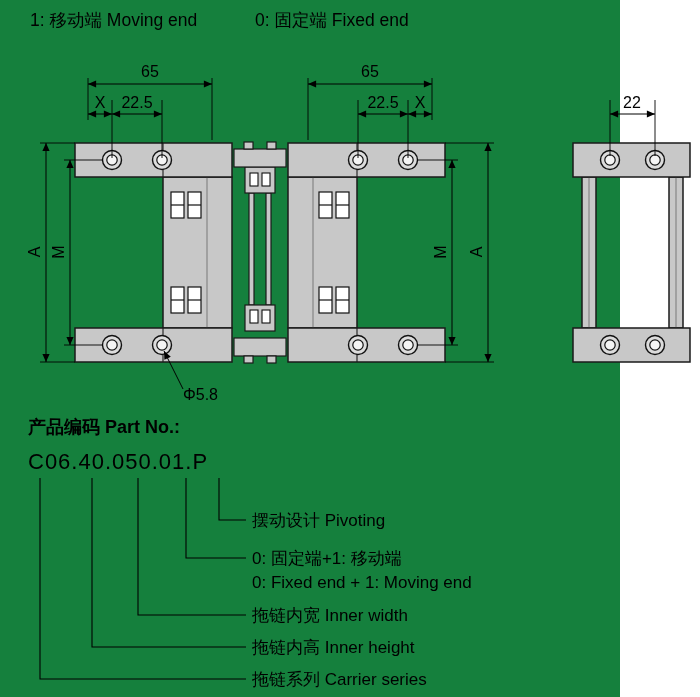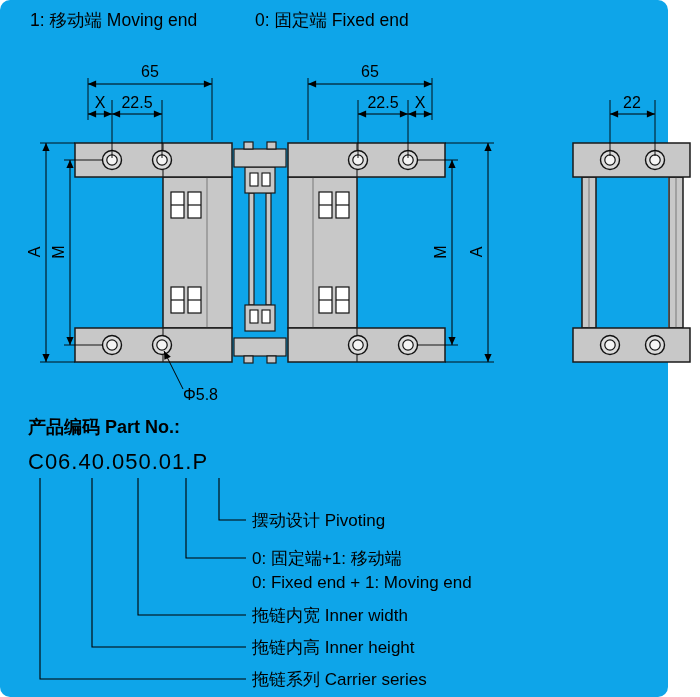--- a/index.html
+++ b/index.html
@@ -1,16 +1,16 @@
 <!DOCTYPE html>
 <html><head>
 <meta charset="utf-8">
 <style>
   html,body{margin:0;padding:0;background:#fff;}
-  .canvas{width:668px;height:697px;position:relative;background:#0ea5e9;font-family:"Liberation Sans",sans-serif;border-radius:10px;}
+  .canvas{width:620px;height:697px;position:relative;background:#15803d;font-family:"Liberation Sans",sans-serif;}
   svg text{font-family:"Liberation Sans",sans-serif;fill:#000;}
   .h-text{font-size:17.5px;font-weight:500;}
   .part{fill:#c8c8c8;stroke:#1a1a1a;stroke-width:1.5;}
   .part2{fill:#c8c8c8;stroke:#1a1a1a;stroke-width:1.2;}
   .seam{stroke:#1a1a1a;stroke-width:1.1;}
   .detail{stroke:#6f6f6f;stroke-width:0.9;}
   .hole-outer{fill:#dcdcdc;stroke:#111;stroke-width:1.4;}
   .hole-inner{fill:#f4f4f4;stroke:#111;stroke-width:1.2;}
   .slot{fill:#fff;stroke:#111;stroke-width:1.2;}
   .slot-line{stroke:#111;stroke-width:1.2;}

